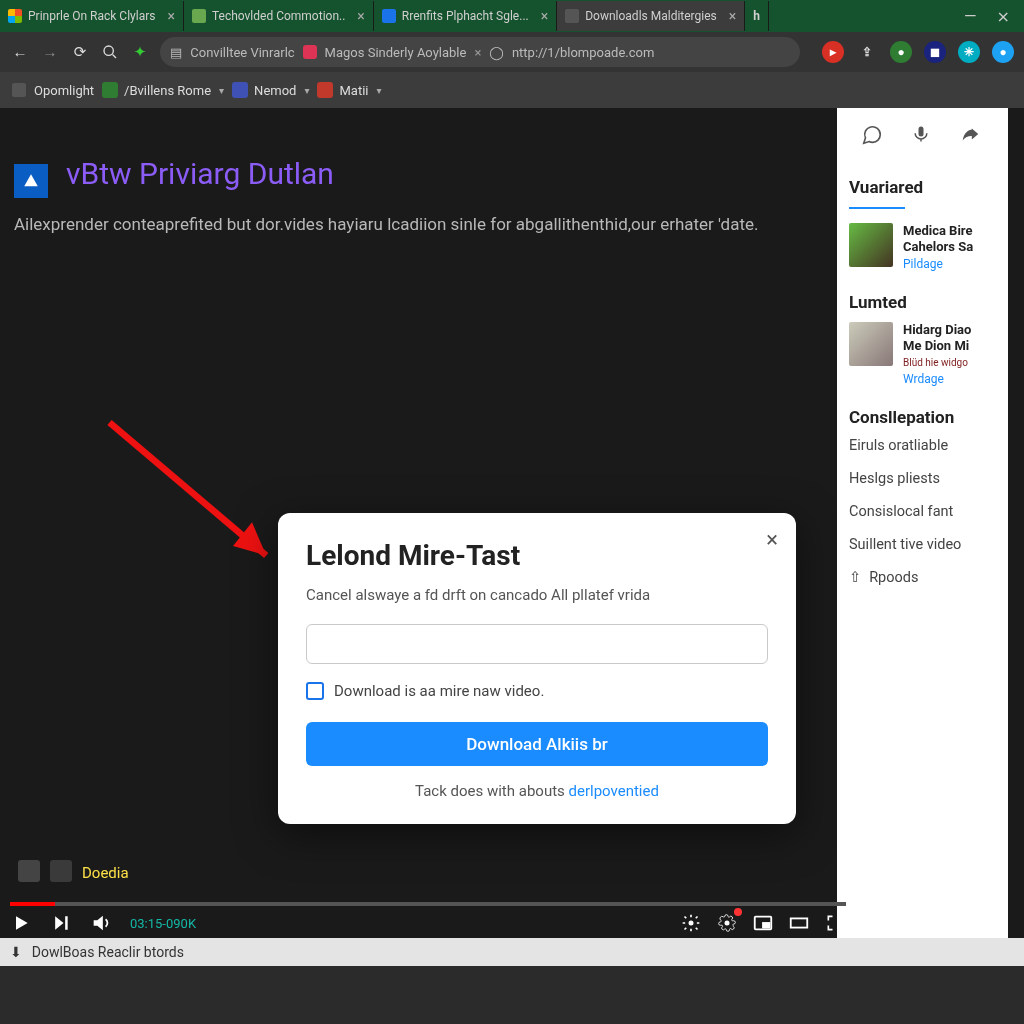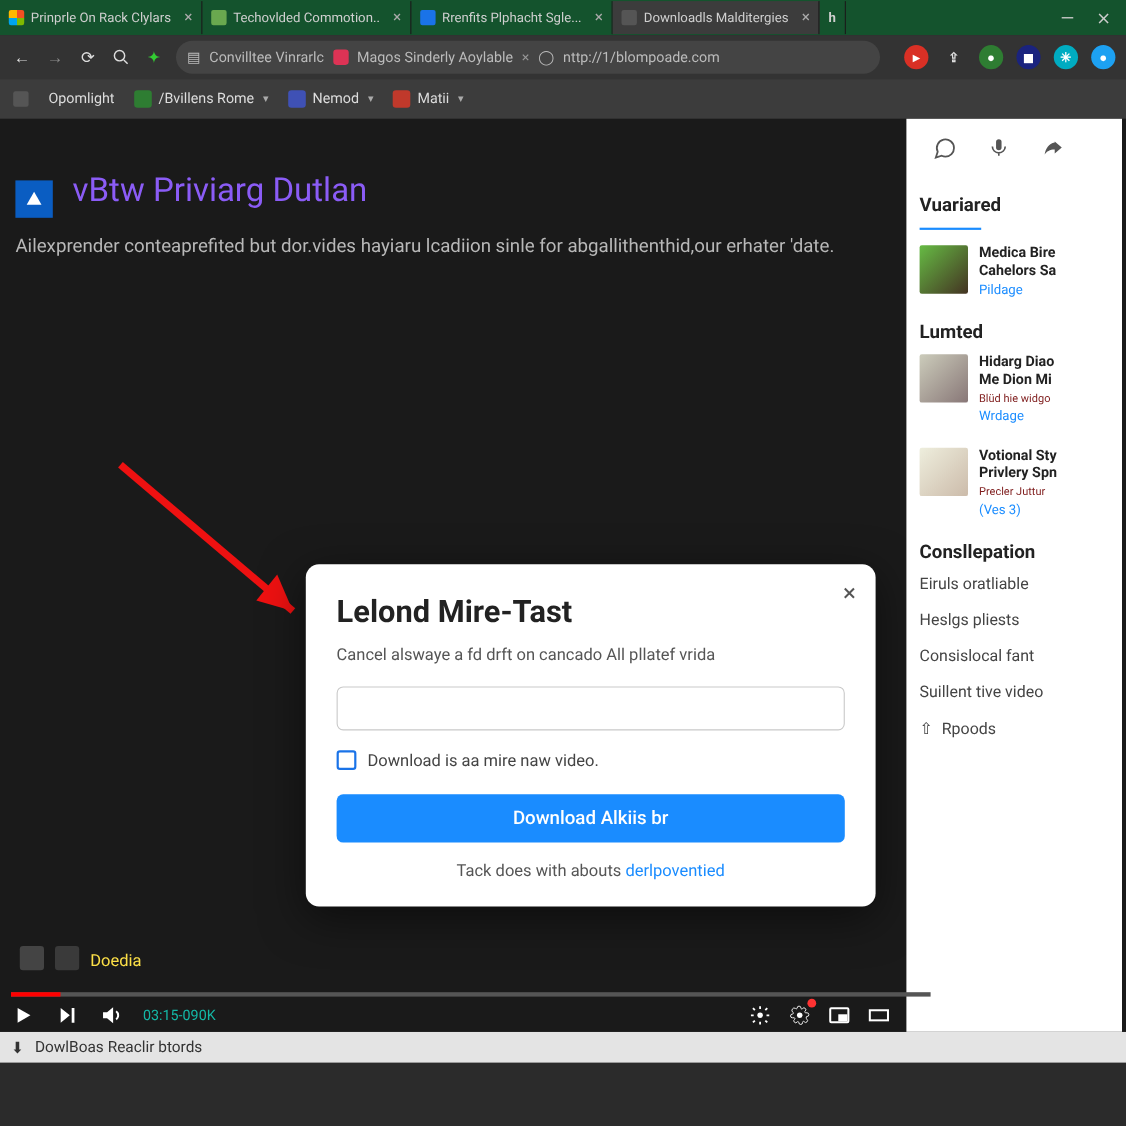--- a/index.html
+++ b/index.html
@@ -13,21 +13,21 @@
 .winbtns{margin-left:auto;display:flex;gap:20px;padding-right:14px;color:#ccc}
 
 .navrow{height:40px;background:#333;display:flex;align-items:center;gap:10px;padding:0 10px}
 .ic{width:20px;height:20px;color:#ddd;display:flex;align-items:center;justify-content:center;font-size:15px;cursor:pointer}
 .omnibox{flex:0 0 640px;height:30px;background:#444;border-radius:15px;display:flex;align-items:center;padding:0 10px;gap:8px;color:#bbb;font-size:13px}
 .omnibox .seg{display:flex;align-items:center;gap:6px}
 .omnibox .xic{color:#999;cursor:pointer}
 .extrow{display:flex;gap:12px;margin-left:auto;align-items:center}
 .exti{width:22px;height:22px;border-radius:50%;display:flex;align-items:center;justify-content:center;font-size:12px;font-weight:600}
 
-.bmbar{height:36px;background:#3c3c3c;display:flex;align-items:center;gap:18px;padding:0 12px;color:#ddd;font-size:13px}
+.bmbar{height:36px;background:#3c3c3c;display:flex;align-items:center;gap:8px;padding:0 12px;color:#ddd;font-size:13px}
 .bm{display:flex;align-items:center;gap:6px;cursor:pointer}
 .bm .fav{width:16px;height:16px;border-radius:3px}
 .chev{font-size:10px;color:#aaa;margin-left:2px}
 
 .page{position:relative;height:830px;background:#1a1a1a}
 .content{padding:50px 0 0 14px;color:#dcdcdc;width:856px}
 .logobox{width:34px;height:34px;background:#0a5dc2;display:inline-flex;align-items:center;justify-content:center;vertical-align:top;margin-right:14px;margin-top:6px}
 .titles{display:inline-block}
 .h1{font-size:36px;font-weight:700;color:#e8e8e8}
 .h2{font-size:30px;font-weight:400;color:#8b5cf6;margin-top:-2px}
@@ -39,21 +39,21 @@
 .dclose{position:absolute;right:18px;top:14px;font-size:22px;color:#555;cursor:pointer}
 .dh{font-size:28px;font-weight:700;color:#222;margin-bottom:14px}
 .dp{font-size:15px;color:#555;margin-bottom:20px}
 .dinp{width:100%;height:40px;border:1px solid #c9c9c9;border-radius:6px;padding:0 10px;font-size:15px;margin-bottom:18px}
 .cbrow{display:flex;align-items:center;gap:10px;font-size:15px;color:#444;margin-bottom:22px}
 .cb{width:18px;height:18px;border:2px solid #1a73e8;border-radius:3px}
 .dbtn{width:100%;height:44px;background:#1a8cff;color:#fff;border:none;border-radius:6px;font-size:17px;font-weight:500;cursor:pointer;margin-bottom:16px}
 .dfoot{text-align:center;font-size:15px;color:#555}
 .dfoot a{color:#1a8cff;text-decoration:none}
 
-.sidebar{position:absolute;right:4px;top:0;width:196px;height:100%;background:#fff;padding:16px 12px;overflow:hidden}
+.sidebar{position:absolute;right:16px;top:0;width:171px;height:100%;background:#fff;padding:16px 12px;overflow:hidden}
 .sbic{display:flex;gap:28px;justify-content:flex-start;margin-bottom:26px;color:#555;font-size:20px;padding-left:12px}
 .sh{font-size:17px;font-weight:700;color:#222;margin-bottom:10px}
 .underline{height:2px;width:56px;background:#1a8cff;margin-bottom:14px}
 .card{display:flex;gap:10px;margin-bottom:20px}
 .thumb{width:44px;height:44px;background:#777;border-radius:2px;flex-shrink:0}
 .ct{font-size:13px;line-height:1.25}
 .ct b{color:#222;display:block}
 .ct .s1{color:#7f1d1d;font-size:10px}
 .ct .s2{color:#1a8cff;font-size:12px}
 .slist div{font-size:14.5px;color:#444;margin-bottom:16px}
@@ -227,29 +227,20 @@
     <div class="sh">Lumted</div>
     <div class="card">
       <div class="thumb" style="background:linear-gradient(135deg,#ccb,#877)"></div>
       <div class="ct">
         <b>Hidarg Diao</b>
         <b>Me Dion Mi</b>
         <span class="s1">Blüd hie widgo</span><br>
         <span class="s2">Wrdage</span>
       </div>
     </div>
-    <div class="card">
-      <div class="thumb" style="background:linear-gradient(135deg,#eed,#cba)"></div>
-      <div class="ct">
-        <b>Votional Sty</b>
-        <b>Privlery Spn</b>
-        <span class="s1">Precler Juttur</span><br>
-        <span class="s2">(Ves 3)</span>
-      </div>
-    </div>
     <div class="sh" style="margin-top:8px">Consllepation</div>
     <div class="slist">
       <div>Eiruls oratliable</div>
       <div>Heslgs pliests</div>
       <div>Consislocal fant</div>
       <div>Suillent tive video</div>
     </div>
     <div class="rp">
       <span>⇧</span>
       <span>Rpoods</span>

